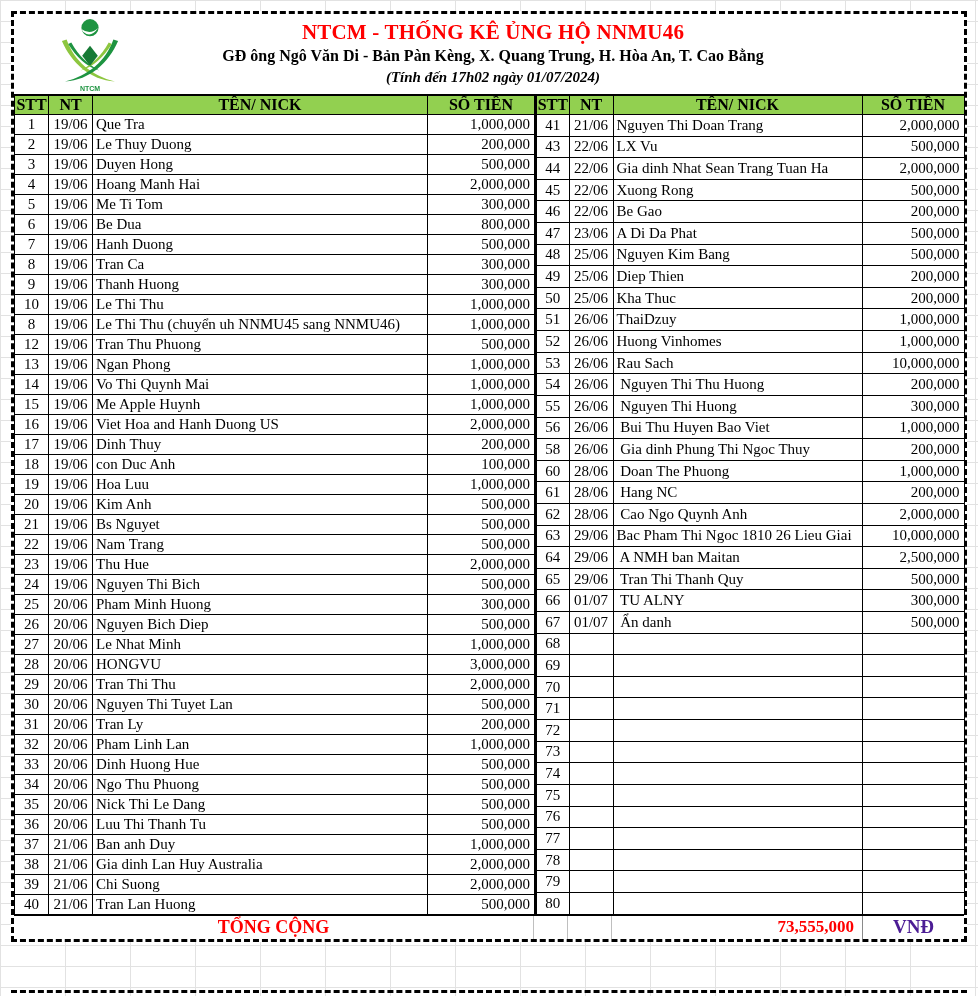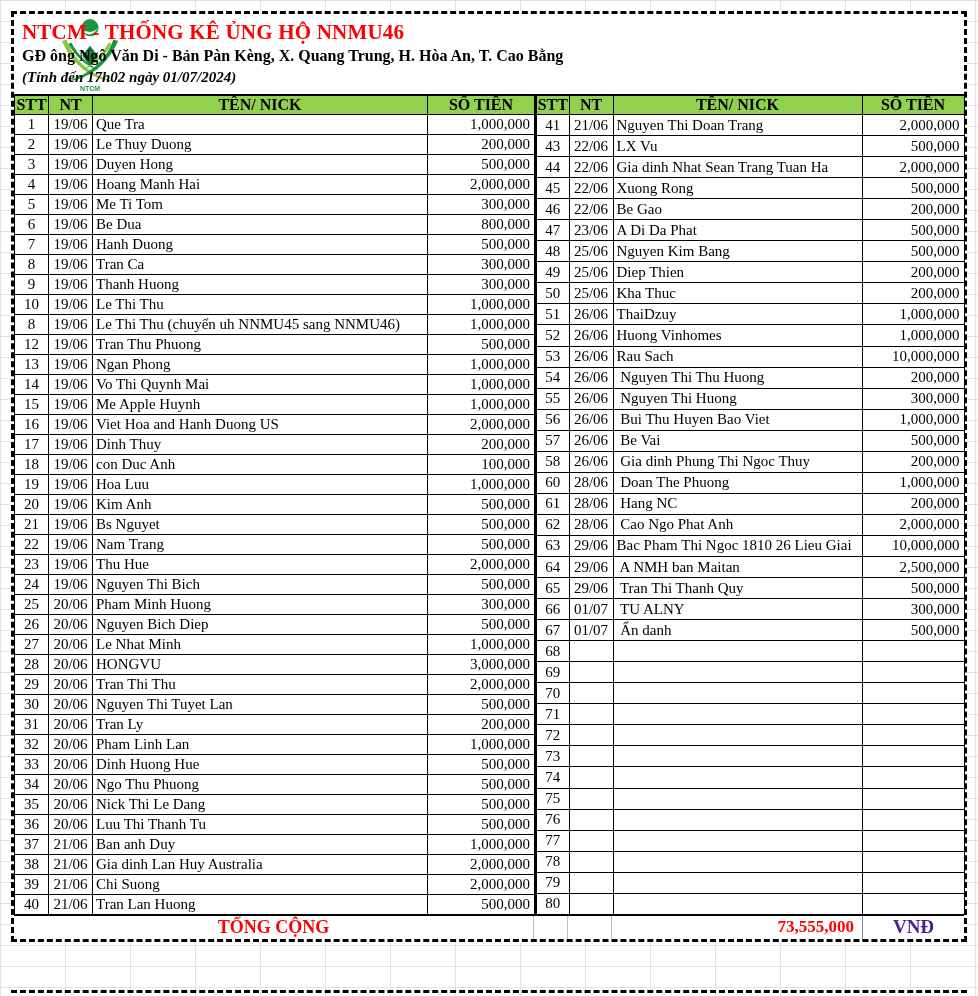--- a/index.html
+++ b/index.html
@@ -13,21 +13,21 @@
     background-size:65px 21px;
     position:relative;
     overflow:hidden;
   }
   .print-area {
     position:absolute; left:11px; top:11px; width:956px;
     background:#fff; border:3px dashed #000;
   }
   .doc-header { position:relative; height:80px; background:#fff; }
   .logo-box { position:absolute; left:28px; top:2px; width:96px; height:78px; }
-  .titles { position:absolute; left:8px; right:0; top:6px; }
+  .titles { position:absolute; left:8px; right:0; top:6px; text-align:center; }
   .title { color:#ff0000; font-weight:bold; font-size:21px; letter-spacing:.2px; }
   .subtitle { color:#000; font-weight:bold; font-size:16px; margin-top:2px; }
   .asof { color:#000; font-weight:bold; font-style:italic; font-size:15px; margin-top:4px; }
 
   .tables { display:flex; border-top:1px solid #000; }
   table { border-collapse:collapse; table-layout:fixed; }
   #left-table  { width:520px; }
   #right-table { width:430px; border-left:2px solid #000; }
   th {
     background:#92d050; border:1px solid #000; font-weight:bold;
@@ -438,47 +438,41 @@
             <td class="c-name"> Nguyen Thi Huong</td>
             <td class="c-amt">300,000</td>
           </tr>
           <tr>
             <td class="c-stt">56</td>
             <td class="c-nt">26/06</td>
             <td class="c-name"> Bui Thu Huyen Bao Viet</td>
             <td class="c-amt">1,000,000</td>
           </tr>
           <tr>
-            <td class="c-stt">57</td>
-            <td class="c-nt">26/06</td>
-            <td class="c-name"> Be Vai</td>
-            <td class="c-amt">500,000</td>
-          </tr>
-          <tr>
             <td class="c-stt">58</td>
             <td class="c-nt">26/06</td>
             <td class="c-name"> Gia dinh Phung Thi Ngoc Thuy</td>
             <td class="c-amt">200,000</td>
           </tr>
           <tr>
             <td class="c-stt">60</td>
             <td class="c-nt">28/06</td>
             <td class="c-name"> Doan The Phuong</td>
             <td class="c-amt">1,000,000</td>
           </tr>
           <tr>
             <td class="c-stt">61</td>
             <td class="c-nt">28/06</td>
             <td class="c-name"> Hang NC</td>
             <td class="c-amt">200,000</td>
           </tr>
           <tr>
             <td class="c-stt">62</td>
             <td class="c-nt">28/06</td>
-            <td class="c-name"> Cao Ngo Phat Anh</td>
+            <td class="c-name"> Cao Ngo Quynh Anh</td>
             <td class="c-amt">2,000,000</td>
           </tr>
           <tr>
             <td class="c-stt">63</td>
             <td class="c-nt">29/06</td>
             <td class="c-name">Bac Pham Thi Ngoc 1810 26 Lieu Giai</td>
             <td class="c-amt">10,000,000</td>
           </tr>
           <tr>
             <td class="c-stt">64</td>

